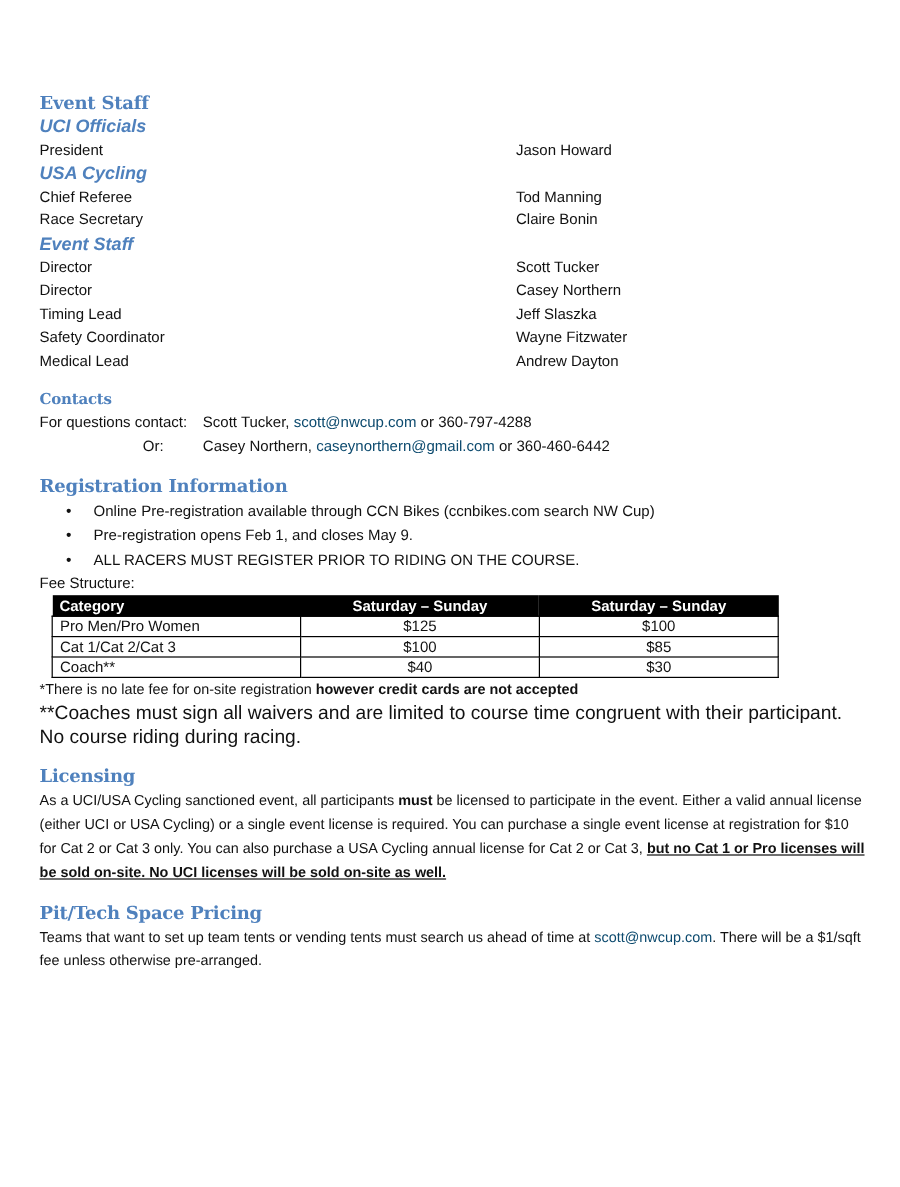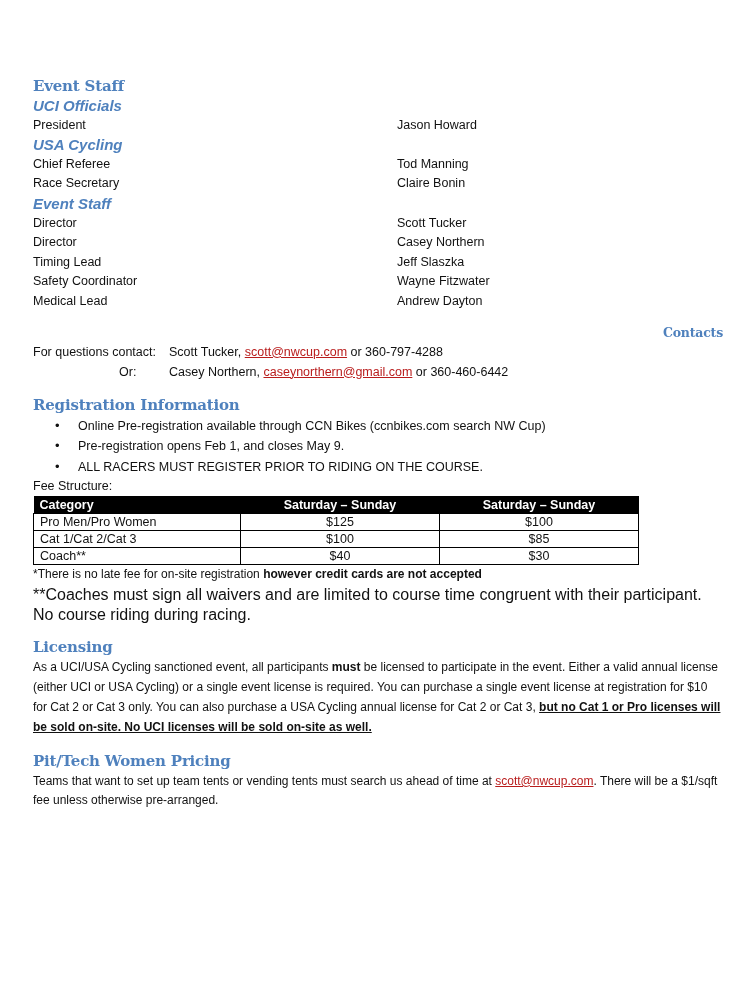--- a/index.html
+++ b/index.html
@@ -3,29 +3,29 @@
 <meta charset="utf-8">
 <style>
   html, body { margin: 0; padding: 0; background: #ffffff; }
   body { width: 750px; height: 989px; position: relative; overflow: hidden;
          font-family: "Liberation Sans", sans-serif; font-size: 12.5px; color: #111; }
   .page { position: absolute; left: 33px; top: 76px; width: 690px; }
   .h1 { font-family: "DejaVu Serif", "Liberation Serif", serif; font-weight: bold; color: #4f81bd;
         font-size: 15px; letter-spacing: -0.2px; }
   .h2 { font-family: Liberation Sans, sans-serif; font-weight: bold; font-style: italic;
         color: #4f81bd; font-size: 15px; height: 19.6px; line-height: 19.6px; }
-  .row { height: 19.6px; line-height: 19.6px; display: flex; }
+  .row { height: 19.6px; line-height: 19.6px; display: flex; gap: 33px; }
   .row .role { width: 364px; }
-  .link { color: #b91c1c; text-decoration: underline; }
+  .link { color: #0c4a6e; }
   .contact-row { height: 20px; line-height: 20px; display: flex; }
   .contact-label { width: 136px; }
   ul.bullets { margin: 0; padding: 0; list-style: none; }
   ul.bullets li { height: 20.5px; line-height: 20.5px; position: relative; padding-left: 45px; }
   ul.bullets li::before { content: "\2022"; position: absolute; left: 22px; font-size: 13px; }
-  table.fees { border-collapse: collapse; width: 606px; margin-left: 0; font-size: 12.5px; }
+  table.fees { border-collapse: collapse; width: 606px; margin-left: 10px; font-size: 12.5px; }
   table.fees th { background: #000; color: #fff; font-weight: bold; height: 17px; padding: 0 6px; }
   table.fees th.c1 { text-align: left; }
   table.fees td { border: 1.3px solid #000; height: 16px; padding: 0 6px; }
   table.fees td.c1 { font-weight: normal; text-align: left; }
   table.fees td.num, table.fees th.num { text-align: center; }
   .para { line-height: 19.8px; }
   .bu { font-weight: bold; text-decoration: underline; }
 </style>
 </head>
 <body>
@@ -65,21 +65,21 @@
   </div>
   <div class="row">
     <span class="role">Safety Coordinator</span>
     <span>Wayne Fitzwater</span>
   </div>
   <div class="row">
     <span class="role">Medical Lead</span>
     <span>Andrew Dayton</span>
   </div>
 
-  <div class="h1" style="font-size:12.5px;margin-top:12px;height:18px;line-height:18px;text-align:right;">Contacts</div>
+  <div class="h1" style="font-size:12.5px;margin-top:12px;height:18px;line-height:18px;">Contacts</div>
   <div class="contact-row">
     <span class="contact-label">For questions contact:</span>
     <span>
       <span>Scott Tucker, </span><a class="link">scott@nwcup.com</a><span> or 360-797-4288</span>
     </span>
   </div>
   <div class="contact-row">
     <span class="contact-label" style="padding-left:86px;width:50px;"><span>Or:</span></span>
     <span>
       <span>Casey Northern, </span><a class="link">caseynorthern@gmail.com</a><span> or 360-460-6442</span>
@@ -124,18 +124,18 @@
   <div class="para" style="font-size:12px;">
     <span>*There is no late fee for on-site registration </span><b>however credit cards are not accepted</b>
   </div>
   <div class="para" style="font-size:16px;">**Coaches must sign all waivers and are limited to course time congruent with their participant.  No course riding during racing.</div>
 
   <div class="h1" style="margin-top:12px;height:22px;line-height:22px;">Licensing</div>
   <div class="para" style="font-size:12px;">
     <span>As a UCI/USA Cycling sanctioned event, all participants </span><b>must</b><span> be licensed to participate in the event.  Either a valid annual license (either UCI or USA Cycling) or a single event license is required.  You can purchase a single event license at registration for $10 for Cat 2 or Cat 3 only.  You can also purchase a USA Cycling annual license for Cat 2 or Cat 3, </span><span class="bu">but no Cat 1 or Pro licenses will be sold on-site.  No UCI licenses will be sold on-site as well.</span>
   </div>
 
-  <div class="h1" style="margin-top:12px;height:22px;line-height:22px;">Pit/Tech Women Pricing</div>
+  <div class="h1" style="margin-top:12px;height:22px;line-height:22px;">Pit/Tech Space Pricing</div>
   <div class="para" style="font-size:12px;">
     <span>Teams that want to set up team tents or vending tents must search us ahead of time at </span><a class="link">scott@nwcup.com</a><span>.  There will be a $1/sqft fee unless otherwise pre-arranged.</span>
   </div>
 
 </div>
 
 </body></html>

